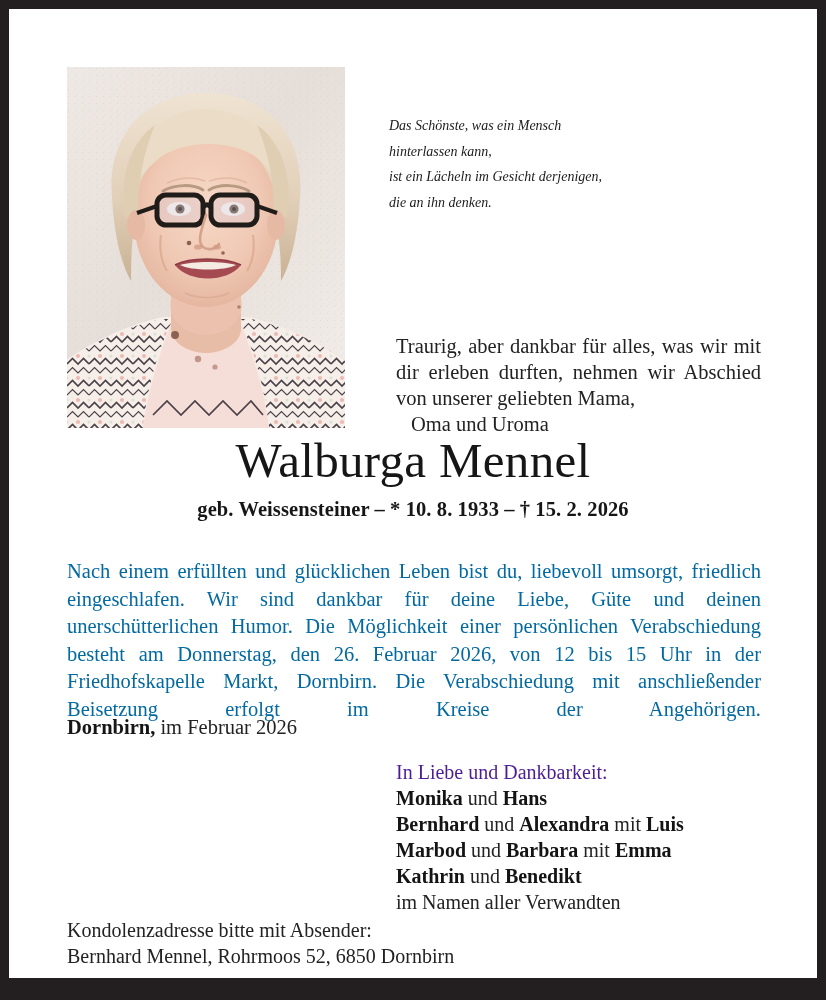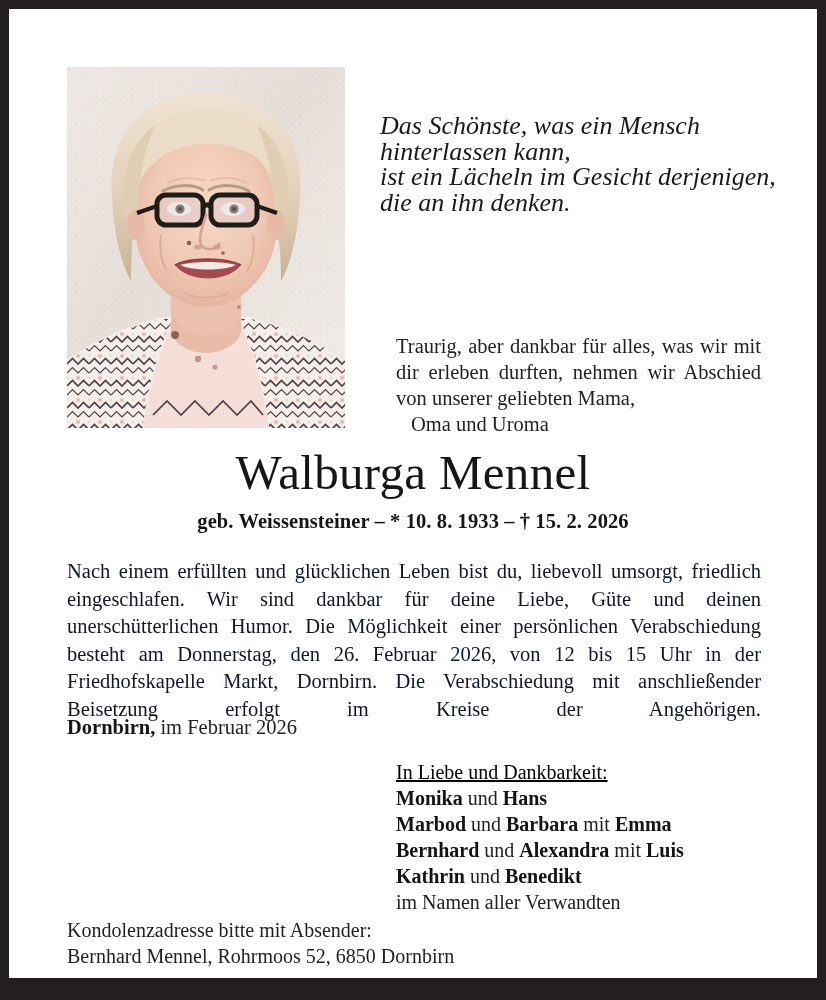--- a/index.html
+++ b/index.html
@@ -45,25 +45,25 @@
   }
   .photo-canvas {
     width: 100%;
     height: 100%;
     display: block;
   }
 
   
   .quote-block {
     position: absolute;
-    left: 371px;
+    left: 380px;
     top: 104px;
     width: 400px;
     font-style: italic;
-    font-size: 26px;
+    font-size: 14px;
     line-height: 25.5px;
     color: #1a1a1a;
   }
   .quote-line { white-space: nowrap; }
 
   
   .intro-block {
     position: absolute;
     left: 387px;
     top: 324px;
@@ -72,21 +72,21 @@
     line-height: 26px;
     text-align: justify;
     color: #222;
   }
   .intro-block .last-line { text-align: left; margin-left: 15px; }
 
   
   .name-block {
     position: absolute;
     left: 0;
-    top: 436px;
+    top: 424px;
     width: 808px;
     text-align: center;
   }
   .deceased-name {
     font-size: 49px;
     line-height: 56px;
     font-weight: 400;
     letter-spacing: 0.3px;
     color: #161616;
   }
@@ -101,21 +101,21 @@
 
   
   .body-paragraph {
     position: absolute;
     left: 58px;
     top: 549px;
     width: 694px;
     font-size: 20.5px;
     line-height: 27.5px;
     text-align: justify;
-    color: #0f172a;
+    color: #0369a1;
   }
   .body-paragraph::after {
     content: "";
     display: inline-block;
     width: 100%;
   }
 
   
   .place-line {
     position: absolute;
@@ -130,21 +130,21 @@
   
   .family-block {
     position: absolute;
     left: 387px;
     top: 750px;
     width: 400px;
     font-size: 20px;
     line-height: 26px;
     color: #222;
   }
-  .family-heading { color: #000000; text-decoration: underline; }
+  .family-heading { color: #4c1d95; }
   .family-row { white-space: nowrap; }
   .family-row b { font-weight: bold; color: #141414; }
   .family-footer { color: #222; }
 
   
   .condolence-block {
     position: absolute;
     left: 58px;
     top: 908px;
     font-size: 20px;
@@ -285,24 +285,24 @@
     <div class="place-line">
       <span class="place">Dornbirn,</span><span> im Februar 2026</span>
     </div>
 
     <div class="family-block">
       <div class="family-heading">In Liebe und Dankbarkeit:</div>
       <div class="family-row">
         <b>Monika</b><span> und </span><b>Hans</b><span></span><b></b>
       </div>
       <div class="family-row">
-        <b>Marbod</b><span> und </span><b>Barbara</b><span> mit </span><b>Emma</b>
+        <b>Bernhard</b><span> und </span><b>Alexandra</b><span> mit </span><b>Luis</b>
       </div>
       <div class="family-row">
-        <b>Bernhard</b><span> und </span><b>Alexandra</b><span> mit </span><b>Luis</b>
+        <b>Marbod</b><span> und </span><b>Barbara</b><span> mit </span><b>Emma</b>
       </div>
       <div class="family-row">
         <b>Kathrin</b><span> und </span><b>Benedikt</b><span></span><b></b>
       </div>
       <div class="family-footer">im Namen aller Verwandten</div>
     </div>
 
     <div class="condolence-block">
       <div>Kondolenzadresse bitte mit Absender:</div>
       <div>Bernhard Mennel, Rohrmoos 52, 6850 Dornbirn</div>

